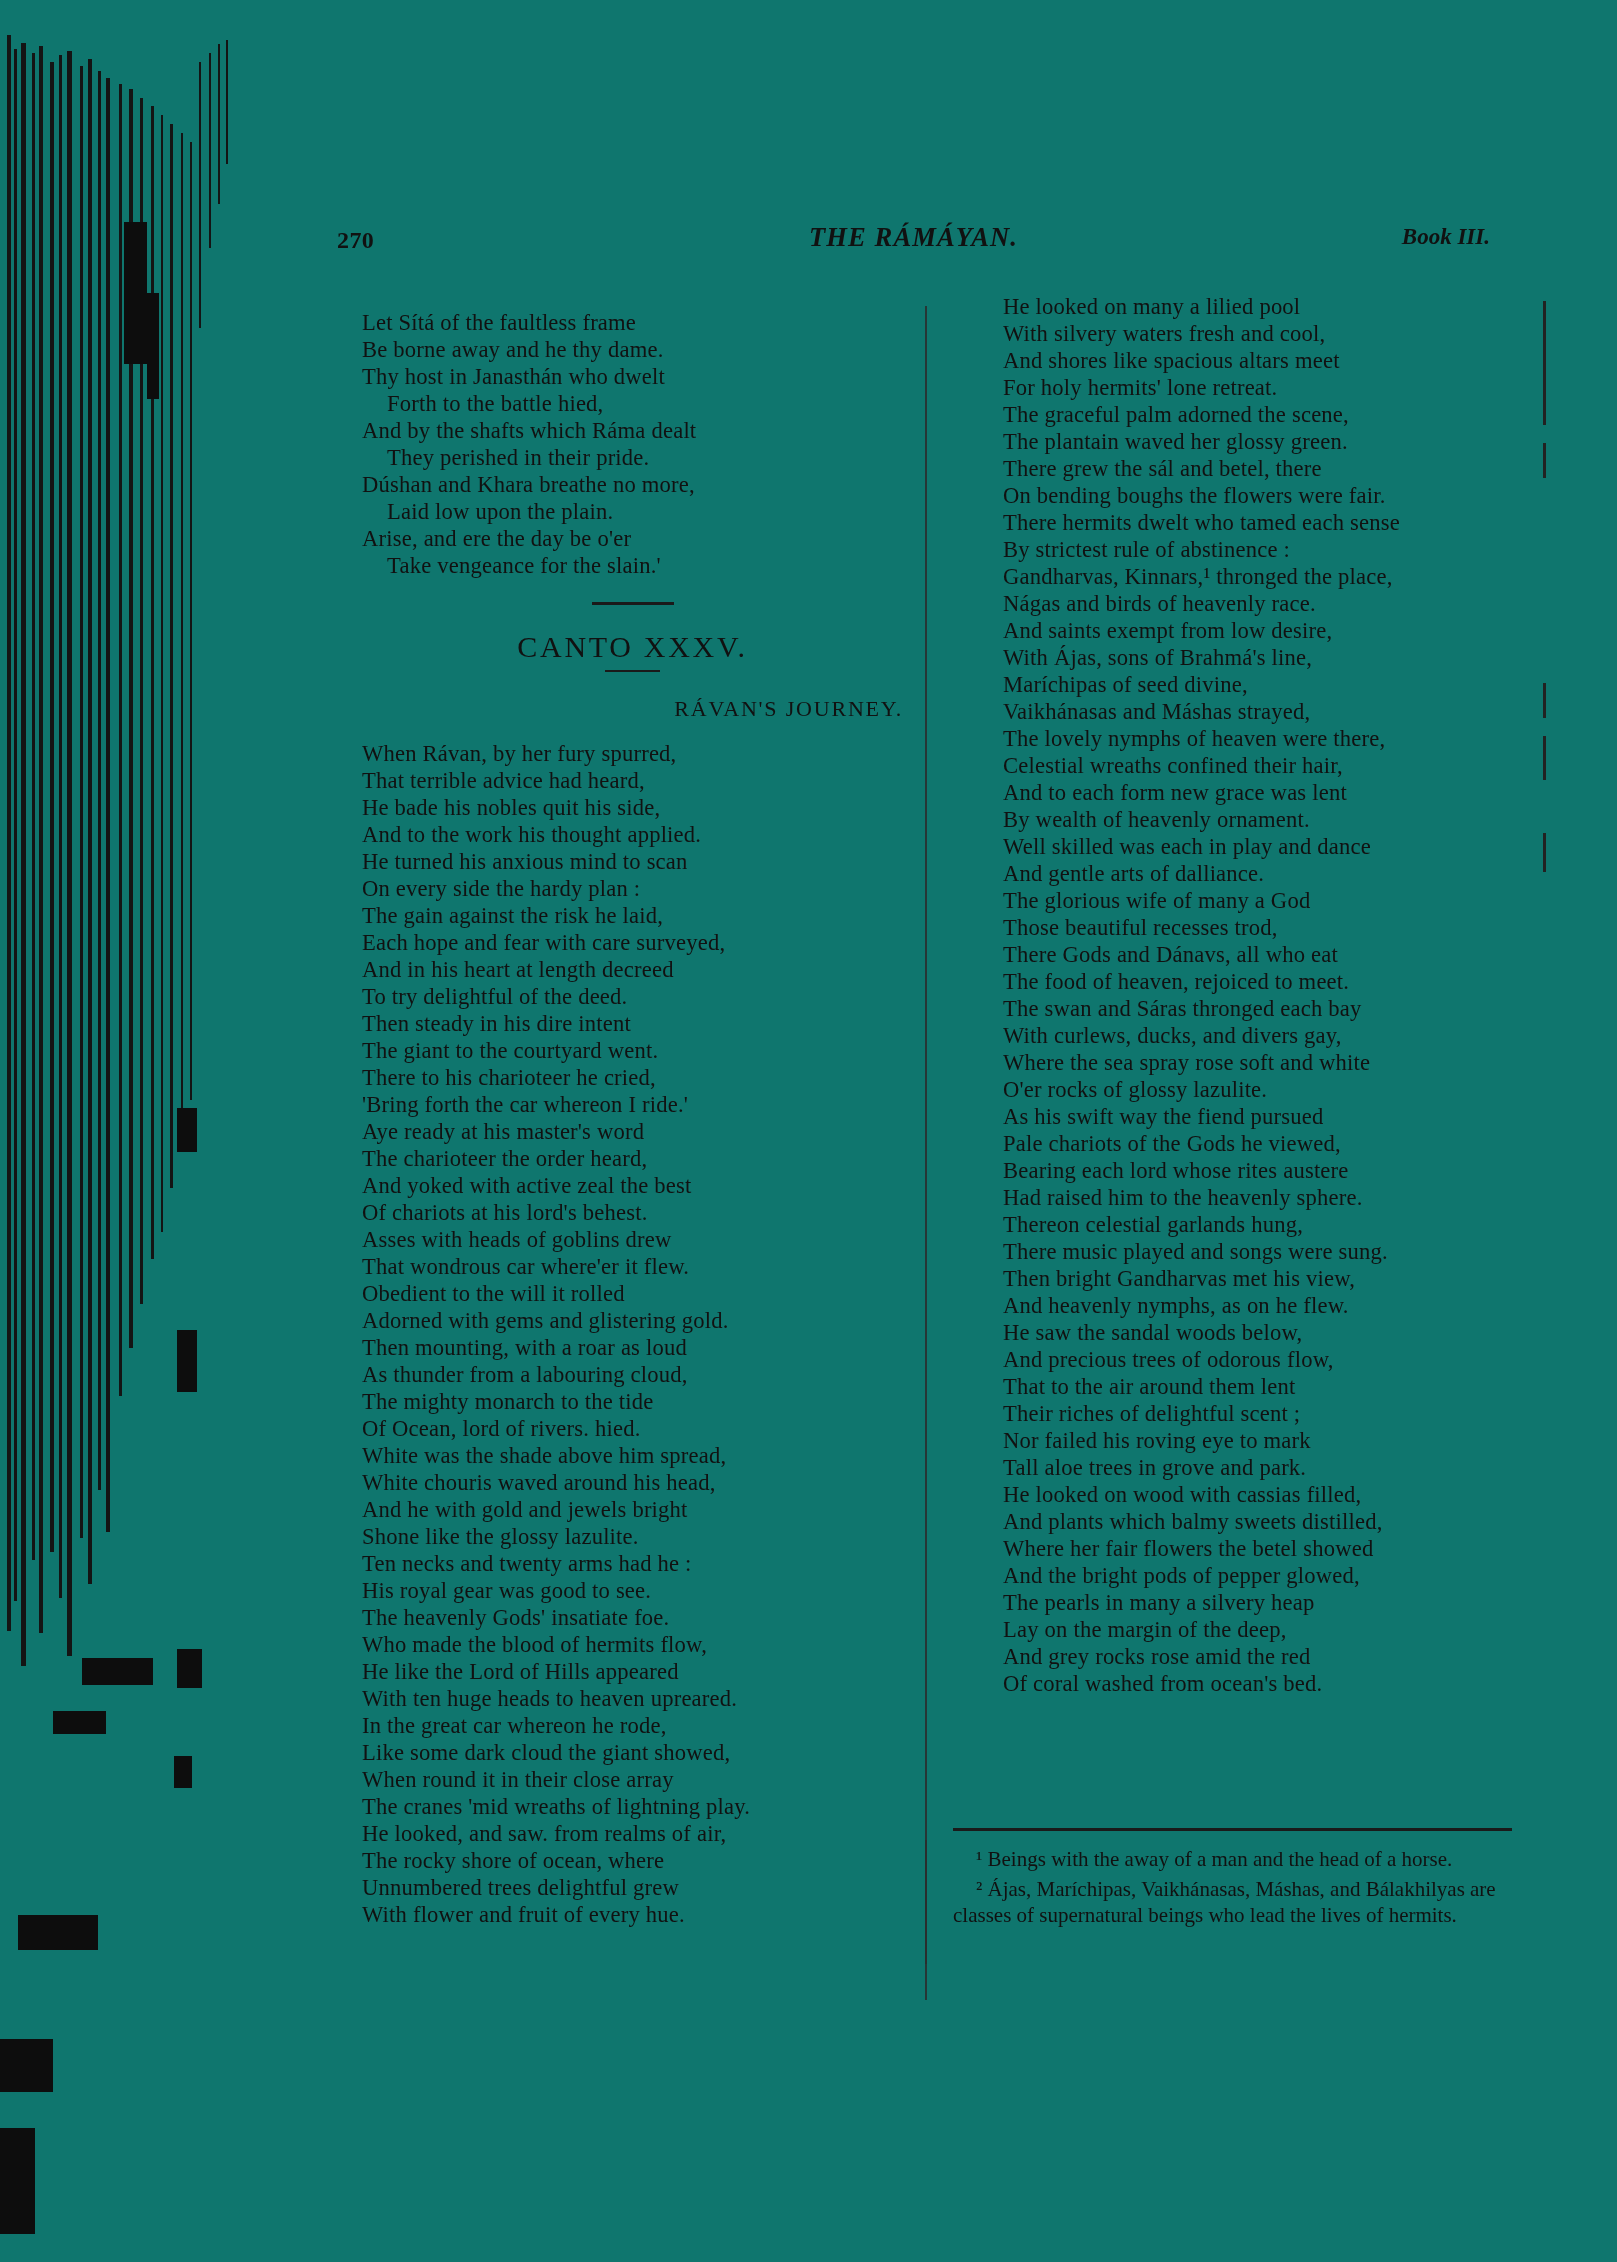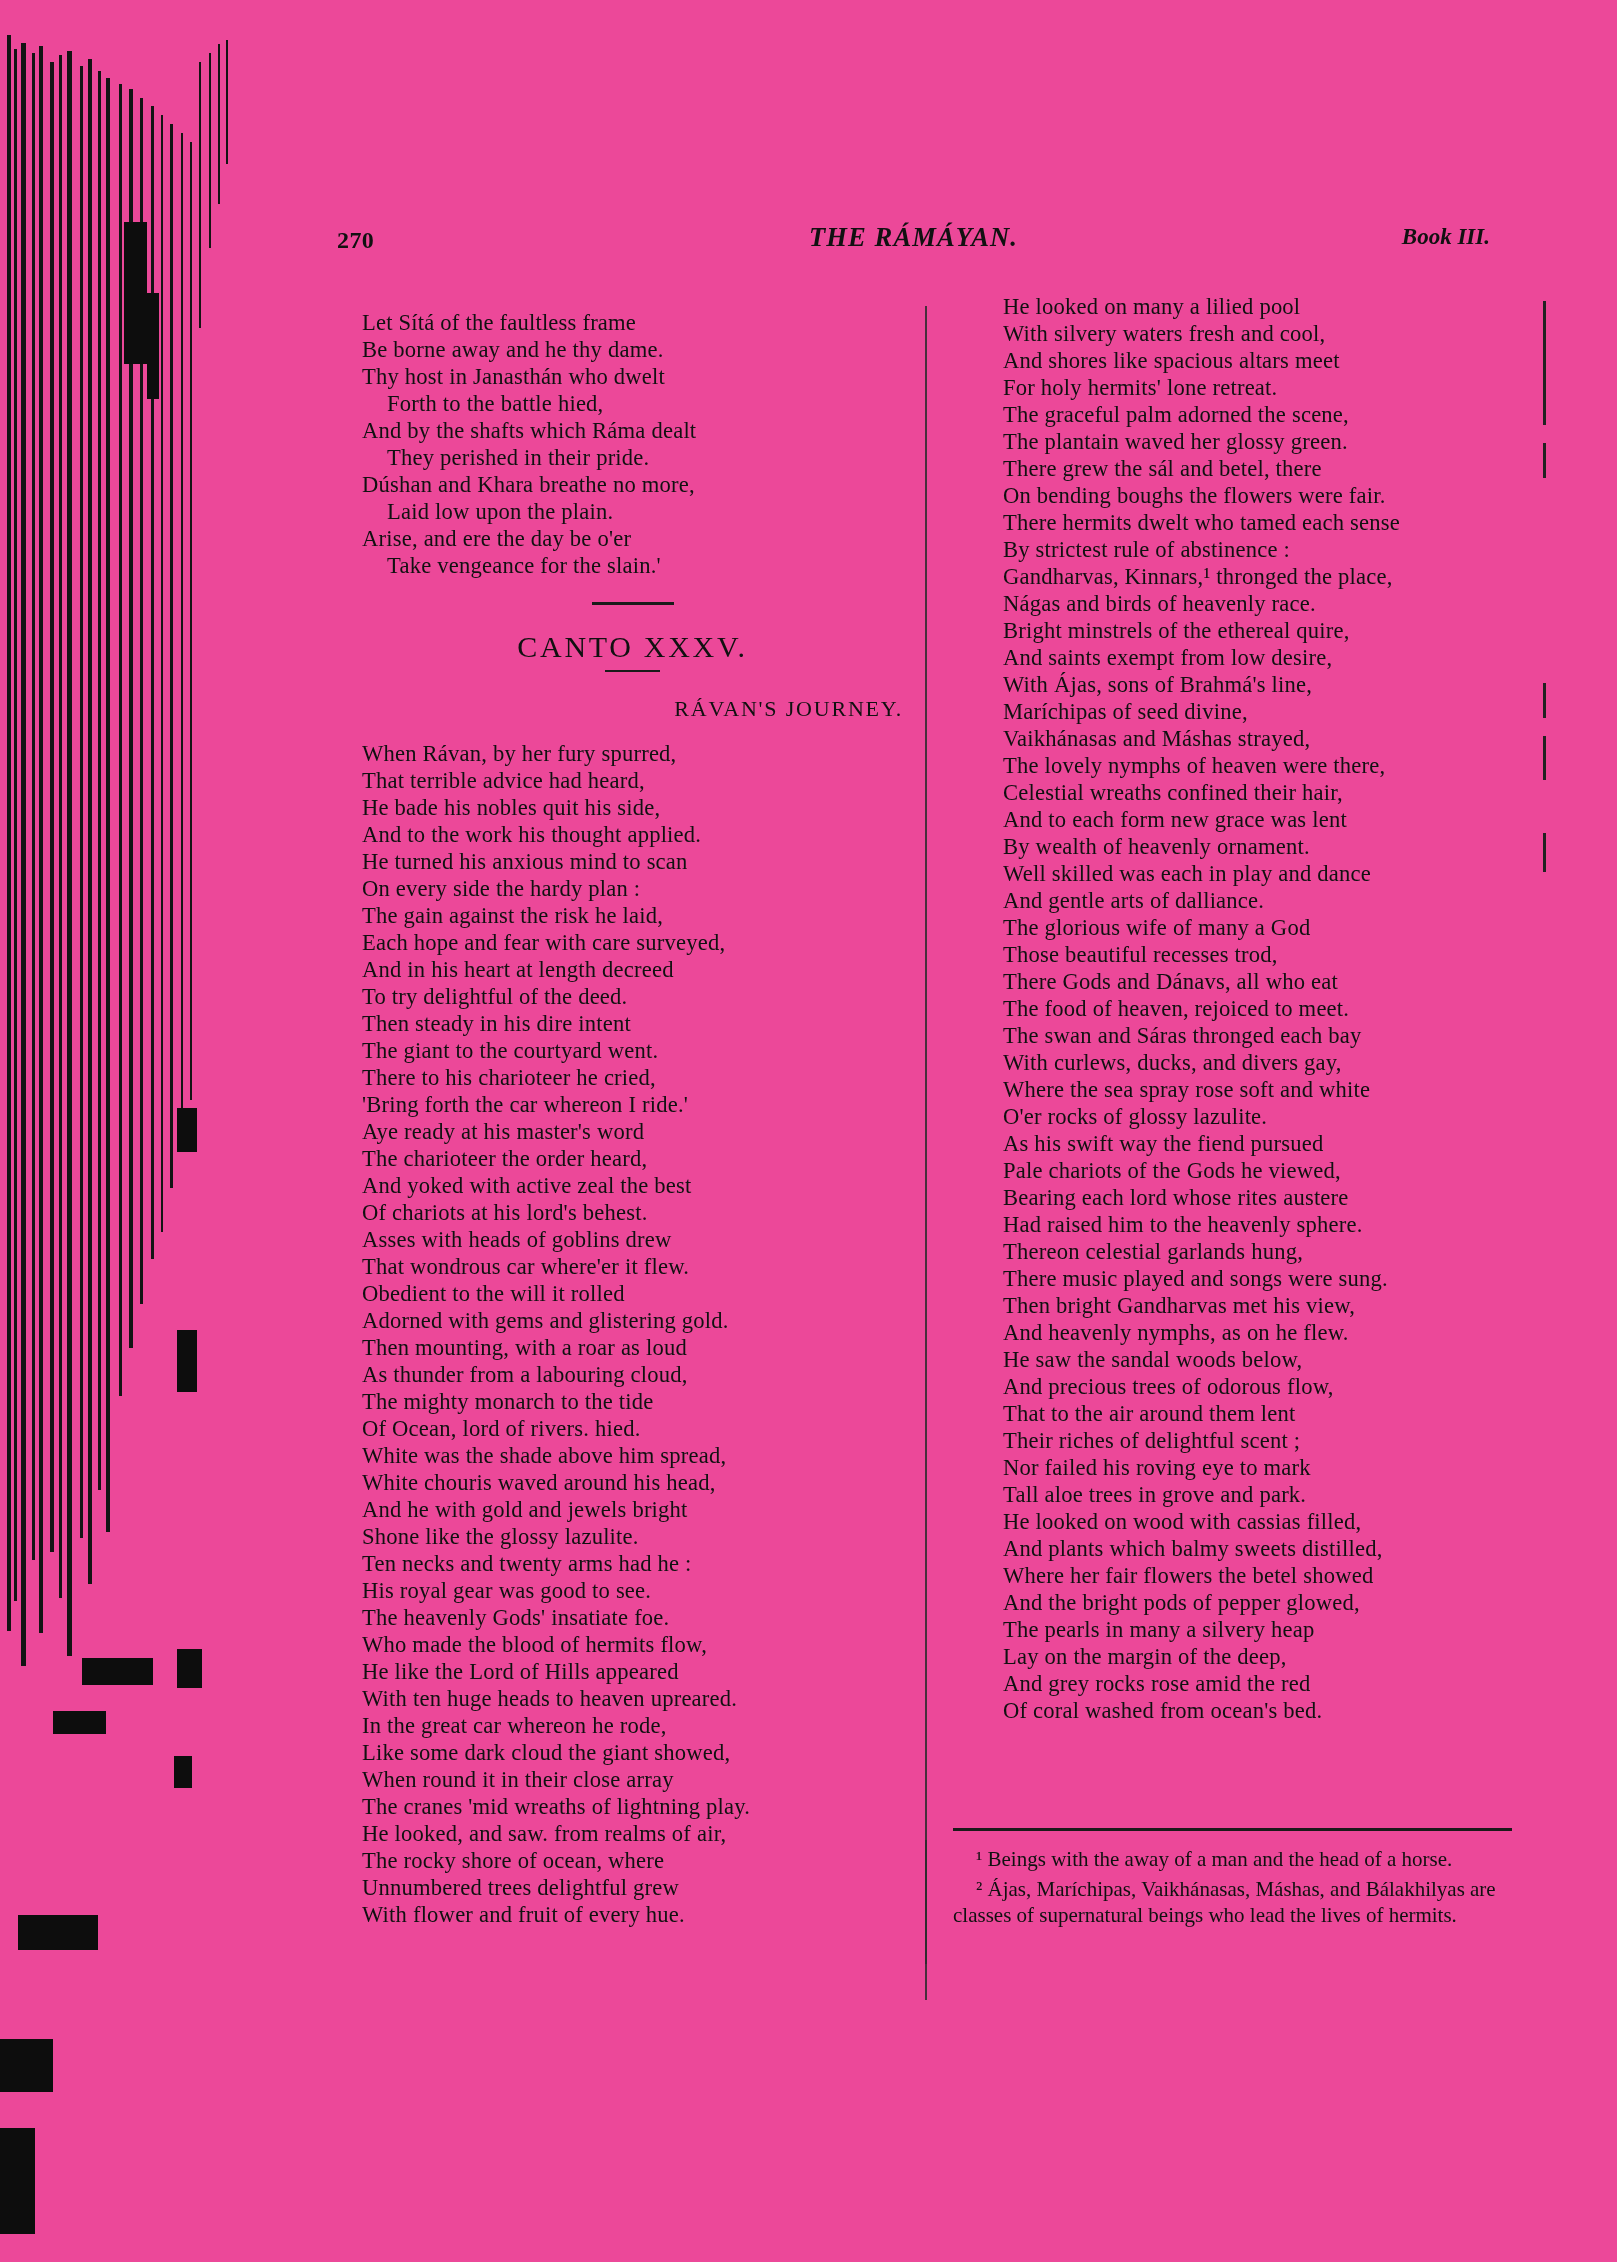--- a/index.html
+++ b/index.html
@@ -4,21 +4,21 @@
 <style>
   html, body {
     margin: 0;
     padding: 0;
     background: #ffffff;
   }
   .page {
     position: relative;
     width: 1617px;
     height: 2263px;
-    background: #ec4899;
+    background: #0f766e;
     overflow: hidden;
     font-family: "Liberation Serif", serif;
     color: #111;
   }
 
   
   .scan-edge {
     position: absolute;
     left: 0;
     top: 0;
@@ -296,21 +296,20 @@
         <div class="verse-line">And shores like spacious altars meet</div>
         <div class="verse-line">For holy hermits' lone retreat.</div>
         <div class="verse-line">The graceful palm adorned the scene,</div>
         <div class="verse-line">The plantain waved her glossy green.</div>
         <div class="verse-line">There grew the sál and betel, there</div>
         <div class="verse-line">On bending boughs the flowers were fair.</div>
         <div class="verse-line">There hermits dwelt who tamed each sense</div>
         <div class="verse-line">By strictest rule of abstinence :</div>
         <div class="verse-line">Gandharvas, Kinnars,¹ thronged the place,</div>
         <div class="verse-line">Nágas and birds of heavenly race.</div>
-        <div class="verse-line">Bright minstrels of the ethereal quire,</div>
         <div class="verse-line">And saints exempt from low desire,</div>
         <div class="verse-line">With Ájas, sons of Brahmá's line,</div>
         <div class="verse-line">Maríchipas of seed divine,</div>
         <div class="verse-line">Vaikhánasas and Máshas strayed,</div>
         <div class="verse-line">The lovely nymphs of heaven were there,</div>
         <div class="verse-line">Celestial wreaths confined their hair,</div>
         <div class="verse-line">And to each form new grace was lent</div>
         <div class="verse-line">By wealth of heavenly ornament.</div>
         <div class="verse-line">Well skilled was each in play and dance</div>
         <div class="verse-line">And gentle arts of dalliance.</div>

